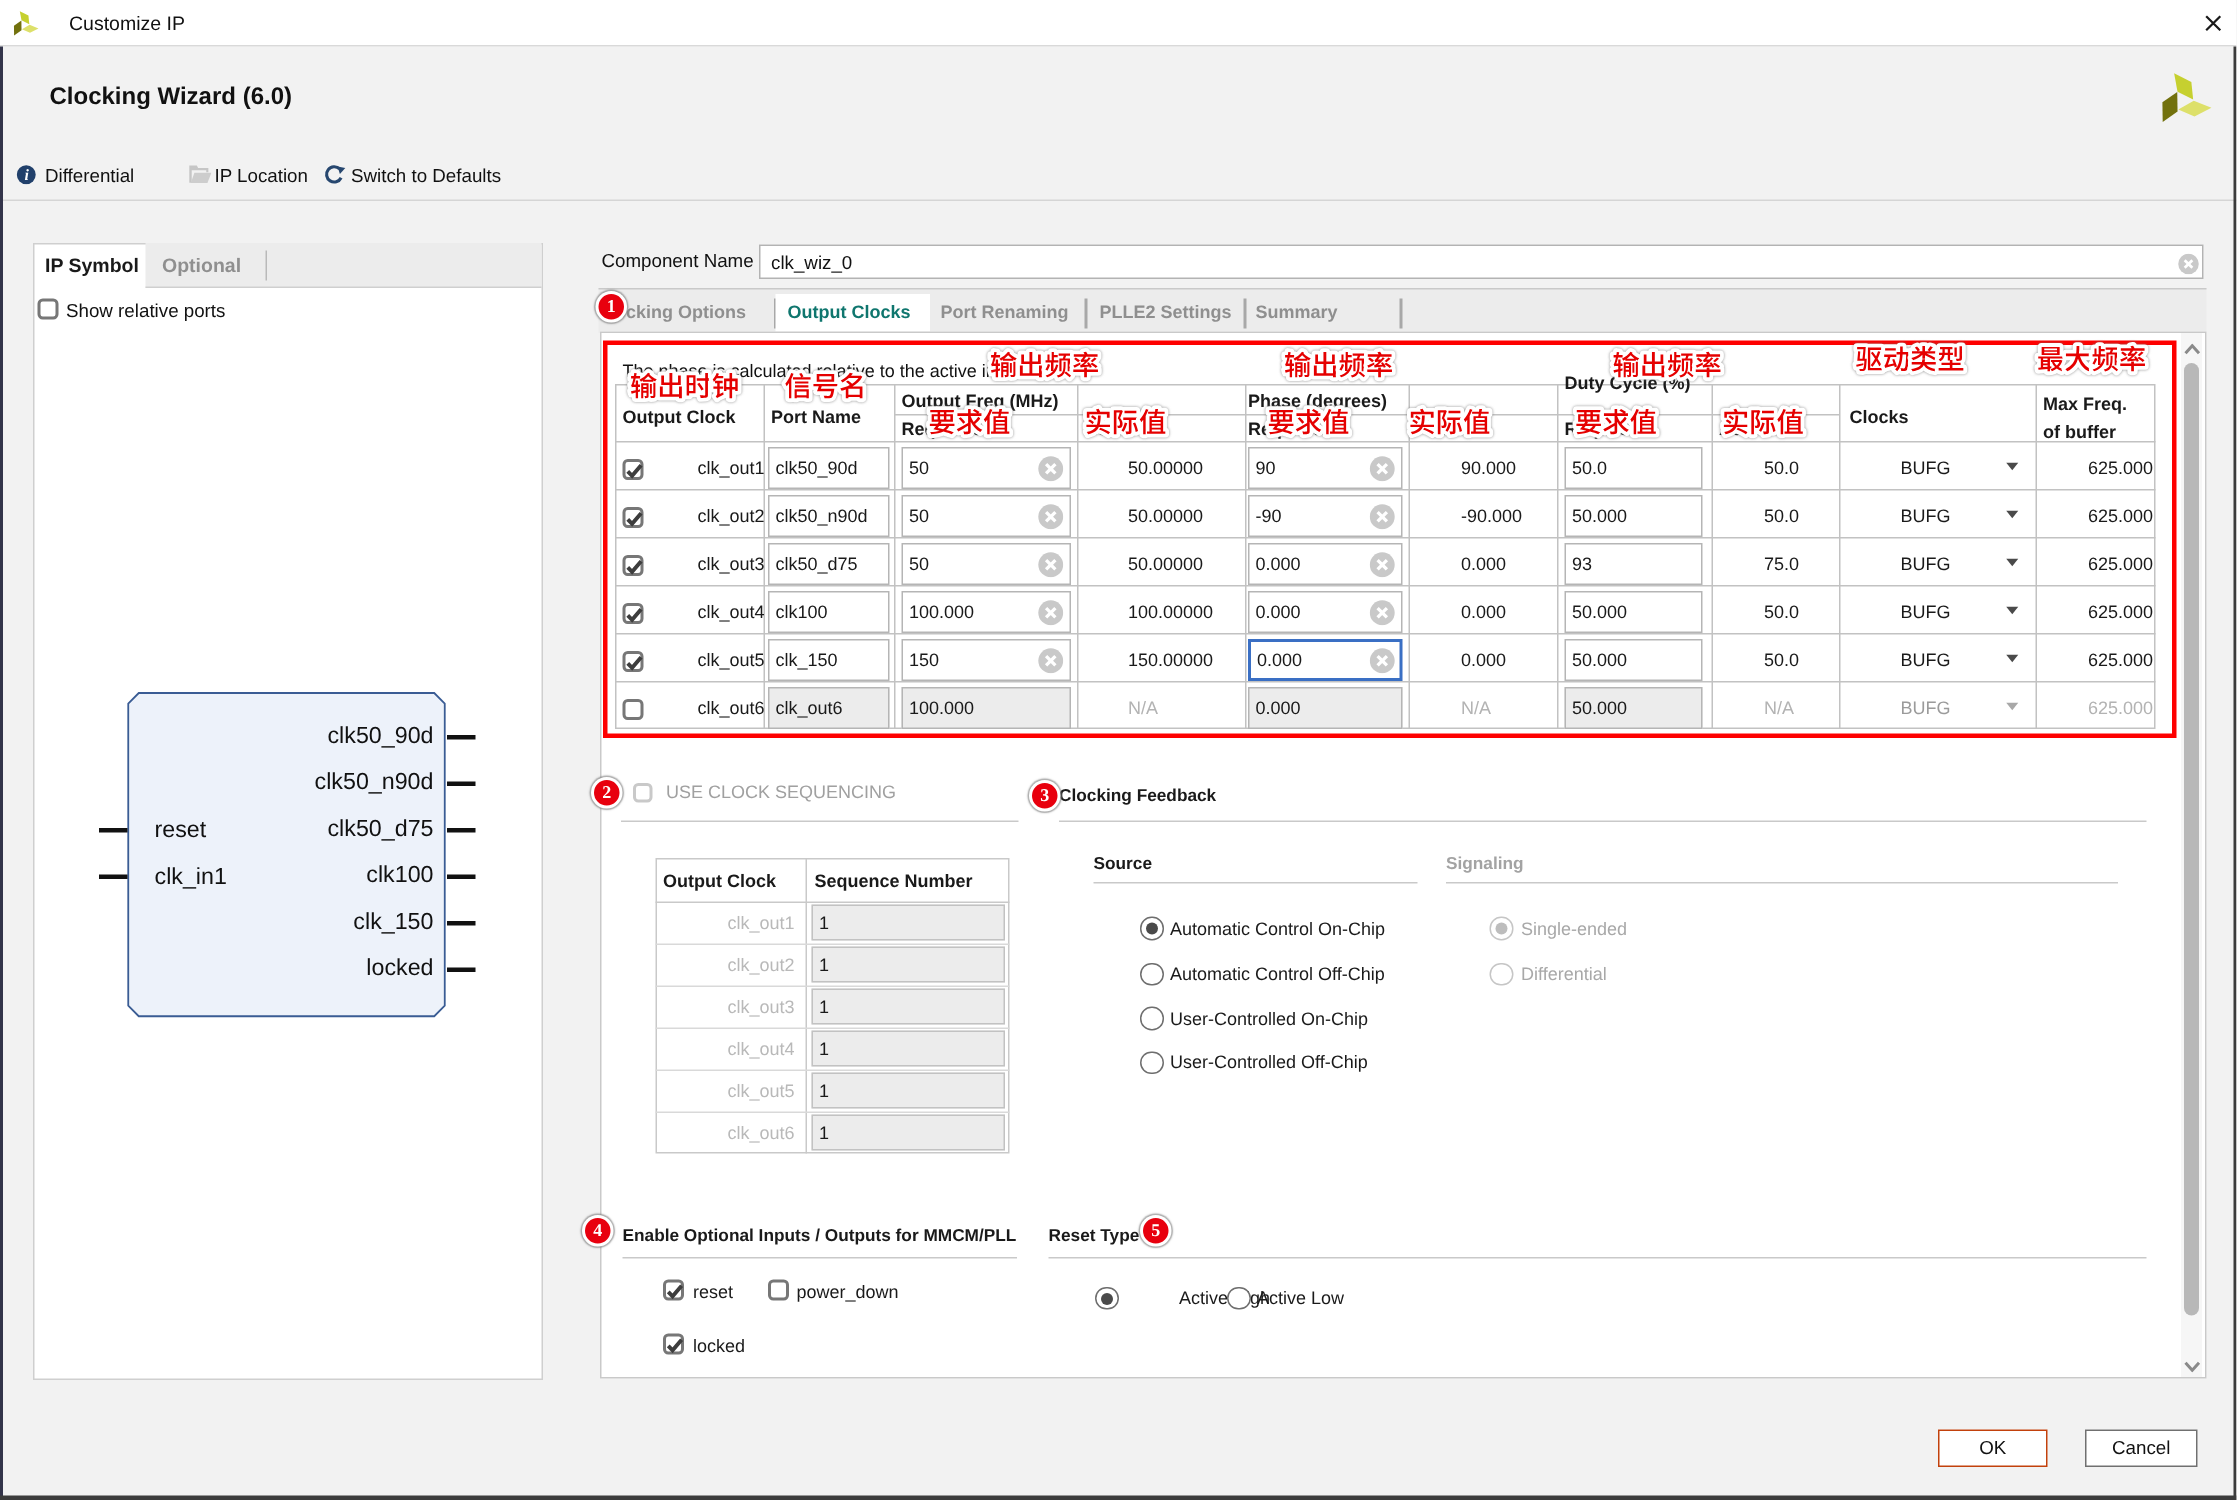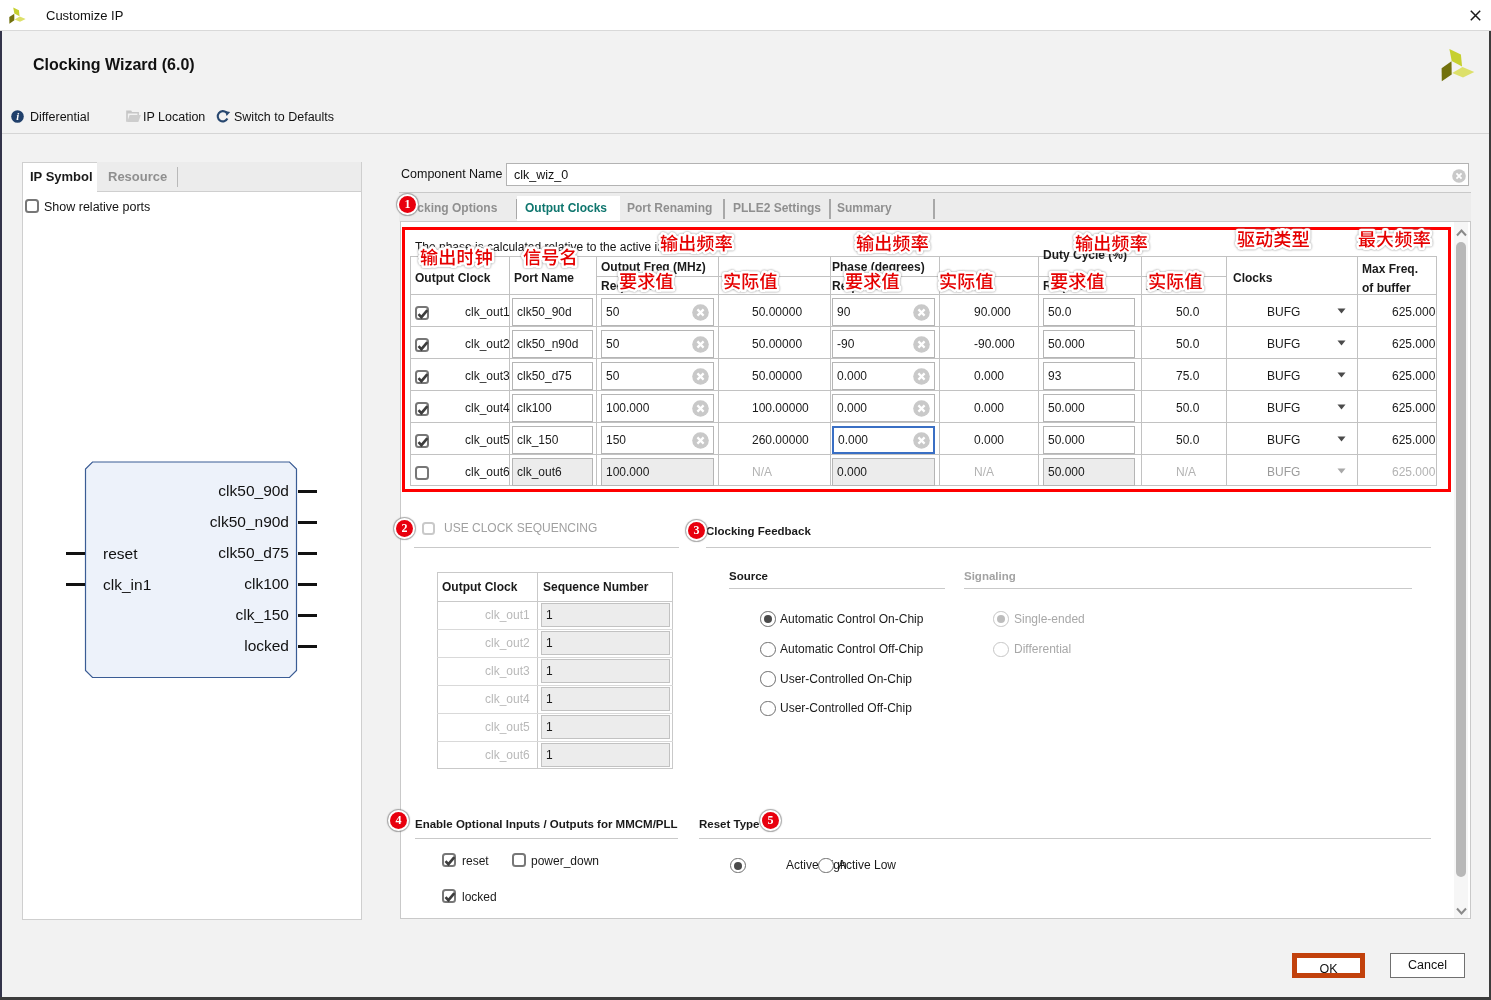--- a/index.html
+++ b/index.html
@@ -49,21 +49,21 @@
 <svg style="position:absolute;left:1441px;top:48px" width="34.0" height="34.0" viewBox="0 0 34 34">
       <path d="M8.4 0.9 L19.9 6.6 L21.1 18.4 L10.7 13.1 Z" fill="#c6d02f"></path>
 <path d="M10.5 13.3 L0.6 20.2 L0.8 33.3 L10.7 26.4 Z" fill="#72710d"></path>
 <path d="M21.5 19.1 L33.3 23.9 L22 29.6 L11.2 25 Z" fill="#dde06a"></path>
     </svg>
 <div style="position:absolute;left:0;top:133px;width:1491px;height:1px;background:#d5d5d5"></div>
 <div style="position:absolute;left:22px;top:162px;width:340px;height:758px;background:#fff;border:1px solid #cfcfcf"></div>
 <div style="position:absolute;left:97px;top:162px;width:264px;height:30px;background:#ececec;border-bottom:1px solid #cfcfcf"></div>
 <div style="position:absolute;left:177px;top:167px;width:1px;height:20px;background:#b9b9b9"></div>
 <div class="tab" style="left:30px;top:169px;color:#1a1a1a;font-size:13px">IP Symbol</div>
-<div class="tab" style="left:108px;top:169px;color:#8f8f8f;font-size:13px">Resource</div>
+<div class="tab" style="left:108px;top:169px;color:#8f8f8f;font-size:13px">Optional</div>
 <div class="cb" style="left:25px;top:199px;width:14px;height:14px;border-color:#777"></div>
 <div style="position:absolute;left:44px;top:200px;font-size:12.5px;color:#111">Show relative ports</div>
 <svg style="position:absolute;left:84px;top:461px" width="214" height="218" viewBox="0 0 214 218">
       <path d="M8.5 1 L205.5 1 L212.5 8 L212.5 209.5 L205.5 216.5 L8.5 216.5 L1.5 209.5 L1.5 8 Z" fill="#edf2fa" stroke="#3a5c94" stroke-width="1.2"></path>
     </svg>
     <div style="position:absolute;left:66px;top:552.0px;width:19px;height:3px;background:#111"></div>
     <div style="position:absolute;left:66px;top:583.0px;width:19px;height:3px;background:#111"></div>
     <div style="position:absolute;left:298px;top:489.5px;width:19px;height:3px;background:#111"></div>
     <div style="position:absolute;left:170px;top:482px;width:119px;text-align:right;font-size:15.5px;color:#111">clk50_90d</div>
     <div style="position:absolute;left:298px;top:520.5px;width:19px;height:3px;background:#111"></div>
@@ -282,21 +282,21 @@
     <div class="inp" style="left:512px;top:426px;width:81px;height:28px;background:#fff;border:1px solid #b5b5b5">
       <span>clk_150</span>
     </div>
     <div class="inp" style="left:601px;top:426px;width:113px;height:28px;background:#fff;border:1px solid #b5b5b5">
       <span>150</span>
     </div>
     <svg style="position:absolute;left:692.0px;top:431.5px" width="17" height="17" viewBox="0 0 17 17">
       <circle cx="8.5" cy="8.5" r="8.3" fill="#c9c9c9"></circle>
       <path d="M5.4 5.4 L11.6 11.6 M11.6 5.4 L5.4 11.6" stroke="#fff" stroke-width="2.2"></path>
     </svg>
-    <div class="ctx" style="left:722px;top:433px;color:#1a1a1a">260.00000</div>
+    <div class="ctx" style="left:722px;top:433px;color:#1a1a1a">150.00000</div>
     <div class="inp" style="left:832px;top:426px;width:103px;height:28px;background:#fff;border:2.5px solid #3a6fc4">
       <span>0.000</span>
     </div>
     <svg style="position:absolute;left:913.0px;top:431.5px" width="17" height="17" viewBox="0 0 17 17">
       <circle cx="8.5" cy="8.5" r="8.3" fill="#c9c9c9"></circle>
       <path d="M5.4 5.4 L11.6 11.6 M11.6 5.4 L5.4 11.6" stroke="#fff" stroke-width="2.2"></path>
     </svg>
     <div class="ctx" style="left:944px;top:433px;color:#1a1a1a">0.000</div>
     <div class="inp" style="left:1043px;top:426px;width:92px;height:28px;background:#fff;border:1px solid #b5b5b5">
       <span>50.000</span>
@@ -508,17 +508,17 @@
         <path d="M9 0.7C8.9 2.3 9 4.3 8.7 6.3H1.2V8.3H8.4C7.6 11.9 5.6 15.5 0.8 17.7C1.3 18.1 1.9 18.7 2.2 19.2C6.8 17.1 9 13.6 10 10C11.6 14.2 14.1 17.5 17.8 19.2C18.1 18.7 18.8 17.9 19.3 17.5C15.4 15.9 12.9 12.5 11.5 8.3H18.9V6.3H10.7C11 4.3 11 2.4 11 0.7Z" transform="translate(18.2,0) scale(0.910)"></path>
         <path d="M13.9 7.8C13.9 14.6 13.7 16.8 8.9 18C9.3 18.3 9.7 19 9.8 19.4C15.1 17.9 15.4 15.1 15.4 7.8ZM14.5 16.1C15.8 17 17.5 18.4 18.3 19.3L19.4 18.2C18.6 17.3 16.8 15.9 15.6 15ZM2.4 9.6C2 11.1 1.4 12.6 0.6 13.6C1 13.8 1.7 14.2 2 14.4C2.8 13.3 3.6 11.6 4 10ZM10.8 5.5V14.9H12.4V6.9H16.9V14.8H18.6V5.5H15L15.8 3.5H19.1V1.9H10.3V3.5H14C13.8 4.2 13.6 4.9 13.3 5.5ZM8.4 9.9C8 11.6 7.4 13 6.5 14.2V8.5H10.1V6.8H6.8V4.6H9.6V3H6.8V0.7H5.2V6.8H3.6V2.5H2.1V6.8H0.7V8.5H4.7V14.6H6.2C4.9 16.1 3.2 17.2 0.8 17.9C1.2 18.3 1.6 18.9 1.8 19.3C6.4 17.8 8.9 15 10 10.2Z" transform="translate(36.4,0) scale(0.910)"></path>
         <path d="M16.5 4.7C15.8 5.5 14.6 6.6 13.7 7.3L15.1 8.2C16 7.5 17.2 6.6 18.1 5.7ZM1 10.7 1.9 12.2C3.2 11.6 4.8 10.8 6.3 9.9L6 8.5C4.1 9.4 2.2 10.2 1 10.7ZM1.6 5.8C2.6 6.5 3.9 7.5 4.6 8.2L5.9 7C5.2 6.3 3.9 5.4 2.8 4.8ZM13.5 9.6C14.8 10.4 16.6 11.6 17.4 12.4L18.8 11.2C17.9 10.4 16.1 9.3 14.8 8.6ZM1 13.5V15.3H9V19.3H11V15.3H19.1V13.5H11V12H9V13.5ZM8.5 1C8.7 1.5 9 2 9.3 2.4H1.4V4.2H8.5C8 5 7.4 5.7 7.2 5.9C6.9 6.3 6.6 6.5 6.3 6.6C6.5 7 6.7 7.8 6.8 8.1C7.1 8 7.6 7.9 9.5 7.8C8.7 8.6 7.9 9.3 7.6 9.5C6.9 10.1 6.4 10.5 5.9 10.5C6.1 11 6.3 11.8 6.4 12.1C6.9 11.9 7.6 11.8 12.7 11.3C12.9 11.7 13 12 13.1 12.3L14.6 11.7C14.2 10.8 13.3 9.3 12.4 8.3L11 8.8C11.3 9.1 11.6 9.5 11.9 10L8.9 10.2C10.6 8.8 12.3 7.2 13.8 5.4L12.3 4.5C11.9 5.1 11.5 5.7 11 6.2L8.8 6.3C9.4 5.6 9.9 4.9 10.4 4.2H18.8V2.4H11.5C11.2 1.9 10.8 1.1 10.4 0.6Z" transform="translate(54.6,0) scale(0.910)"></path>
       </g>
     </svg>
     <div class="ncirc" style="left:399px;top:196px;width:17px;height:17px;line-height:17px">1</div>
     <div class="ncirc" style="left:396px;top:520px;width:17px;height:17px;line-height:17px">2</div>
     <div class="ncirc" style="left:688px;top:522px;width:17px;height:17px;line-height:17px">3</div>
     <div class="ncirc" style="left:390px;top:812px;width:17px;height:17px;line-height:17px">4</div>
     <div class="ncirc" style="left:762px;top:812px;width:17px;height:17px;line-height:17px">5</div>
-<div style="position:absolute;left:1292px;top:953px;width:73px;height:25px;background:#fff;border:5px solid #c2410c;font-size:12.5px;color:#111;text-align:center;line-height:23px">OK</div>
+<div style="position:absolute;left:1292px;top:953px;width:73px;height:25px;background:#fff;border:1px solid #c2410c;font-size:12.5px;color:#111;text-align:center;line-height:23px">OK</div>
 <div style="position:absolute;left:1390px;top:953px;width:75px;height:25px;background:#fff;border:1px solid #707070;font-size:12.5px;color:#111;text-align:center;line-height:23px">Cancel</div>
 <div style="position:absolute;left:0;top:31px;width:2px;height:969px;background:#33344a"></div>
 <div style="position:absolute;left:1489px;top:31px;width:2px;height:969px;background:#3c3c3c"></div>
 <div style="position:absolute;left:0;top:997px;width:1491px;height:3px;background:#3c3c3c"></div>
 </div>
 </body></html>

